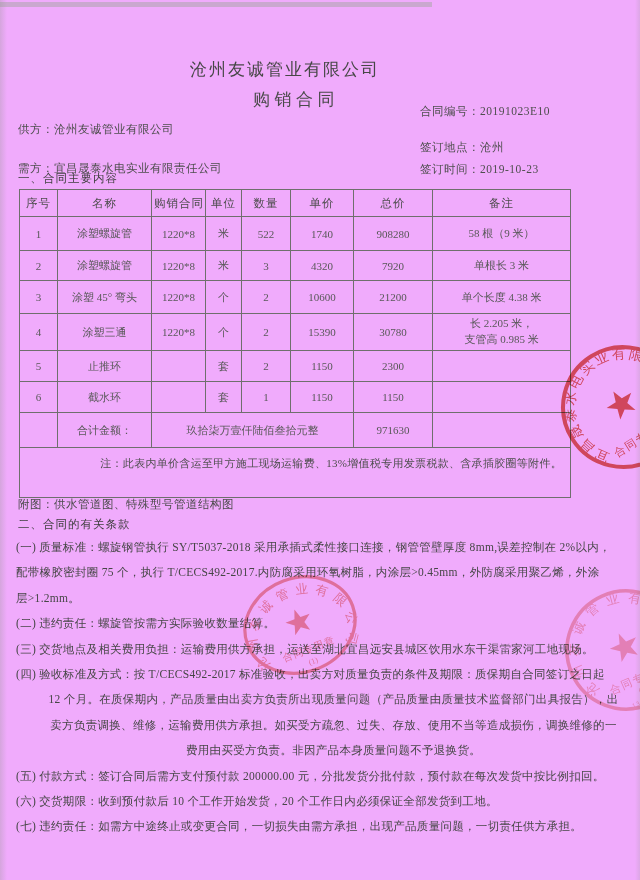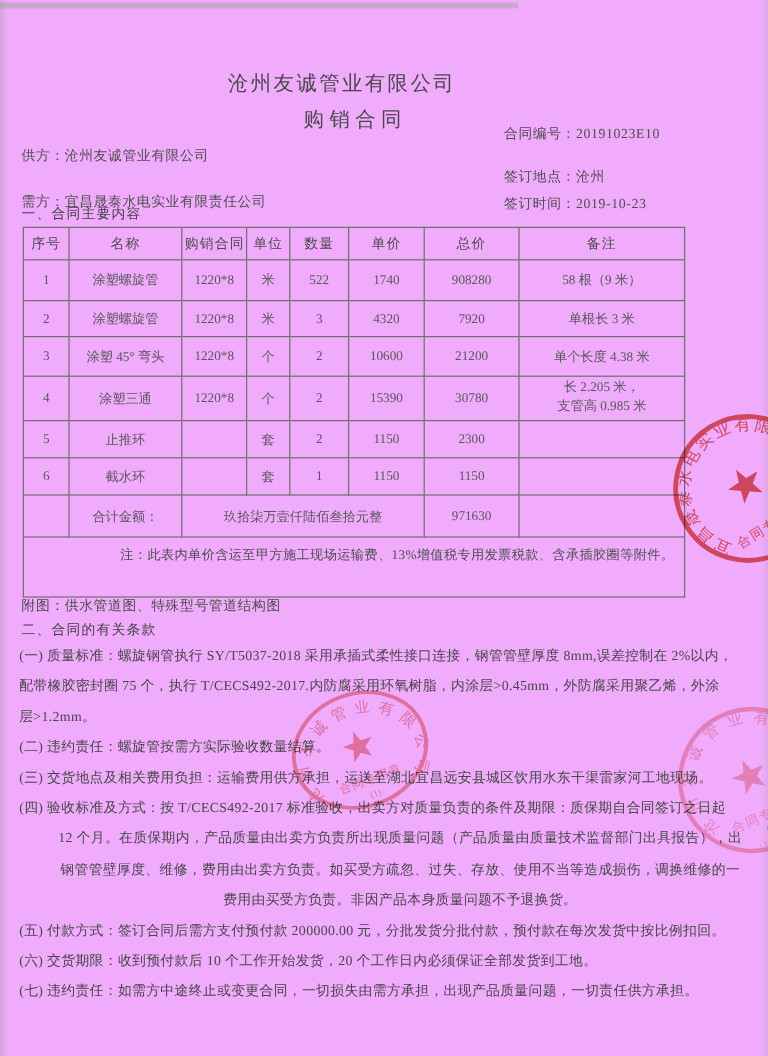--- a/index.html
+++ b/index.html
@@ -149,21 +149,21 @@
   <div class="abs sect" style="left:18px;top:517px;">二、合同的有关条款</div>
 
   <div class="terms">
     <div class="tline">(一) 质量标准：螺旋钢管执行 SY/T5037-2018 采用承插式柔性接口连接，钢管管壁厚度 8mm,误差控制在 2%以内，</div>
     <div class="tline">配带橡胶密封圈 75 个，执行 T/CECS492-2017.内防腐采用环氧树脂，内涂层&gt;0.45mm，外防腐采用聚乙烯，外涂</div>
     <div class="tline">层&gt;1.2mm。</div>
     <div class="tline">(二) 违约责任：螺旋管按需方实际验收数量结算。</div>
     <div class="tline">(三) 交货地点及相关费用负担：运输费用供方承担，运送至湖北宜昌远安县城区饮用水东干渠雷家河工地现场。</div>
     <div class="tline">(四) 验收标准及方式：按 T/CECS492-2017 标准验收，出卖方对质量负责的条件及期限：质保期自合同签订之日起</div>
     <div class="tline indent">12 个月。在质保期内，产品质量由出卖方负责所出现质量问题（产品质量由质量技术监督部门出具报告），出</div>
-    <div class="tline indent">钢管管壁厚度、维修，费用由出卖方负责。如买受方疏忽、过失、存放、使用不当等造成损伤，调换维修的一</div>
+    <div class="tline indent">卖方负责调换、维修，运输费用供方承担。如买受方疏忽、过失、存放、使用不当等造成损伤，调换维修的一</div>
     <div class="tline indent">费用由买受方负责。非因产品本身质量问题不予退换货。</div>
     <div class="tline">(五) 付款方式：签订合同后需方支付预付款 200000.00 元，分批发货分批付款，预付款在每次发货中按比例扣回。</div>
     <div class="tline">(六) 交货期限：收到预付款后 10 个工作开始发货，20 个工作日内必须保证全部发货到工地。</div>
     <div class="tline">(七) 违约责任：如需方中途终止或变更合同，一切损失由需方承担，出现产品质量问题，一切责任供方承担。</div>
   </div>
 
   <svg class="seal" style="left:557px;top:341px;width:132px;height:132px;transform:rotate(-32deg);opacity:.82;" viewBox="0 0 130 130">
     <circle cx="65" cy="65" r="59" fill="none" stroke="#d6473a" stroke-width="4"></circle>
     <path id="arcA" d="M 31.1,98.9 A 48,48 0 1 1 98.9,98.9" fill="none"></path>
     <text font-size="13.5" fill="#d6473a"><textPath href="#arcA" startOffset="2" textLength="220">宜昌晟泰水电实业有限责任公司</textPath></text>

